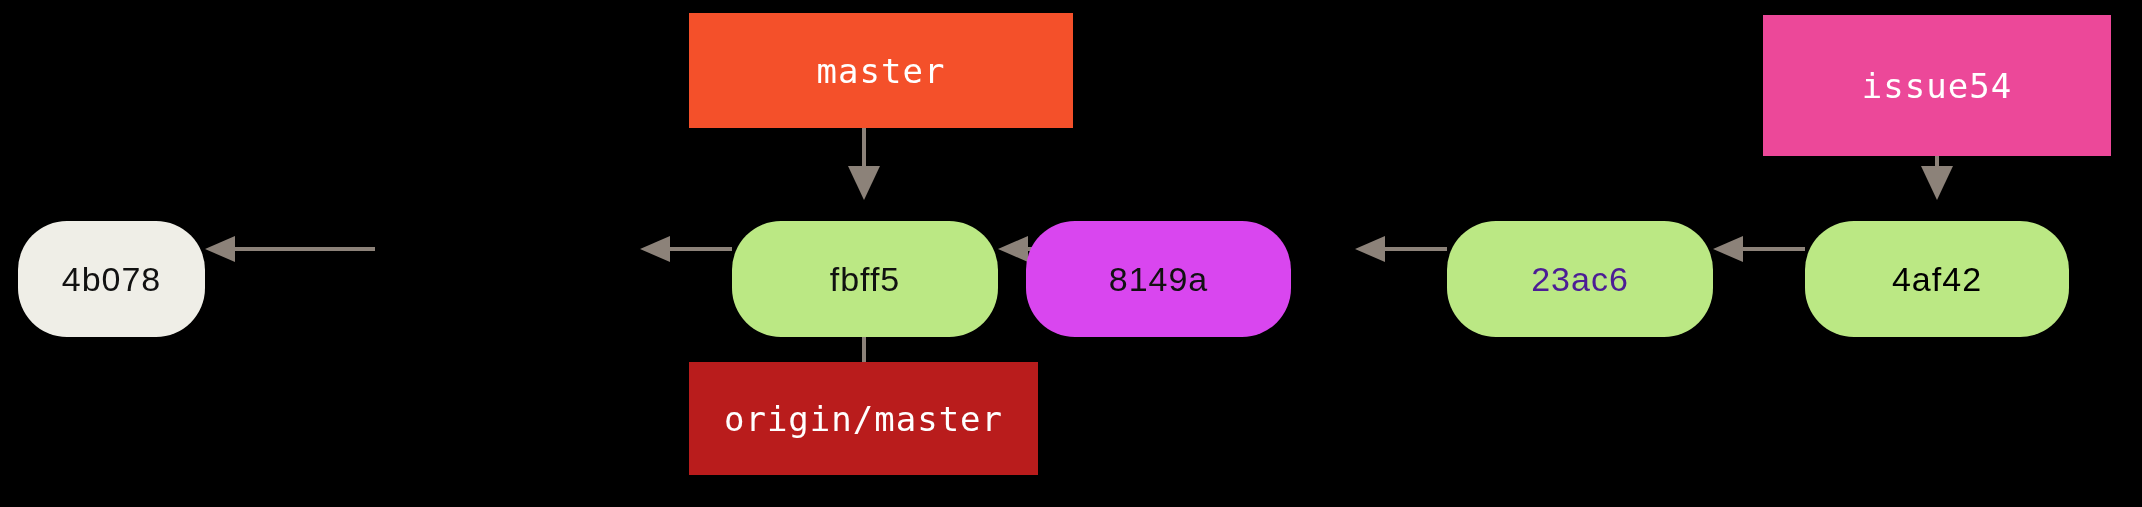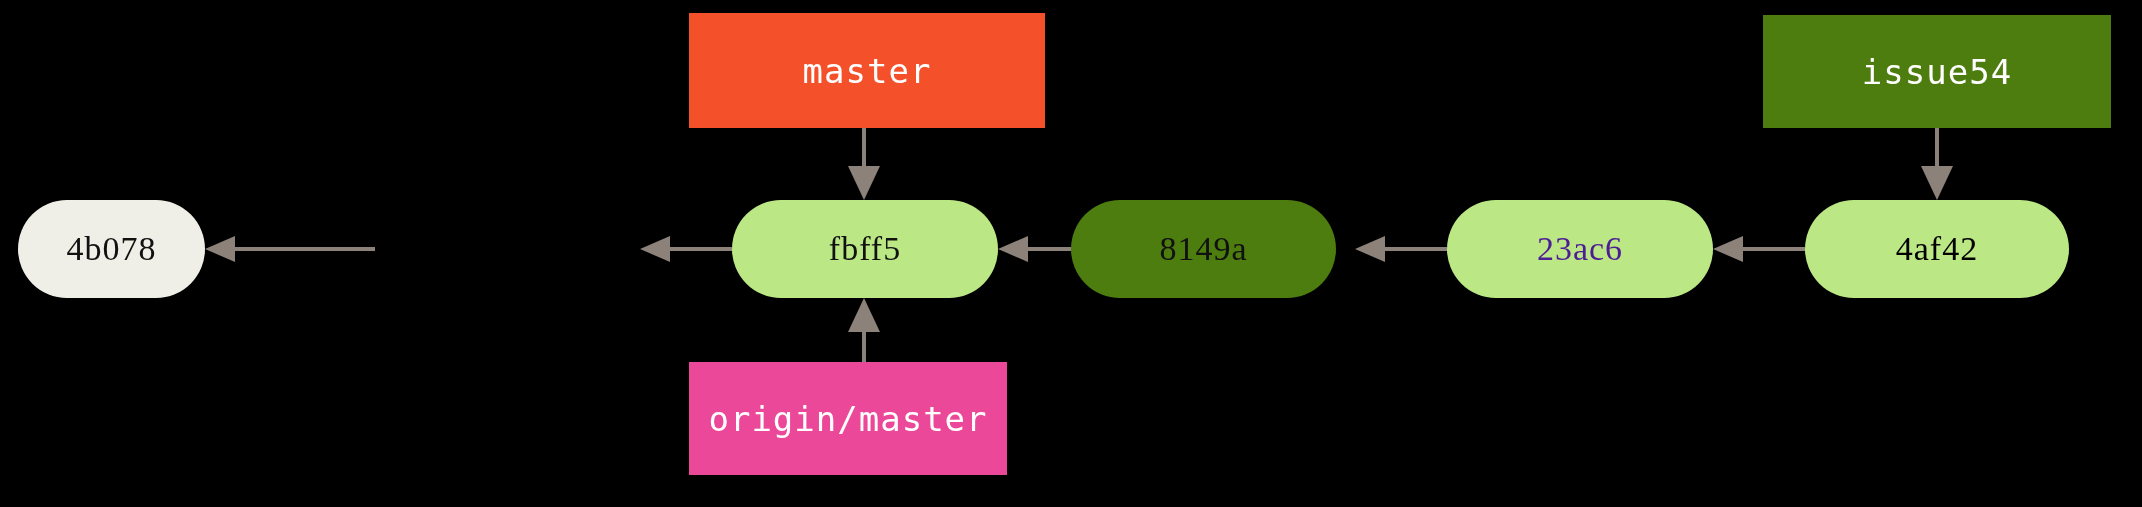--- a/index.html
+++ b/index.html
@@ -13,28 +13,29 @@
     height: 507px;
     background: #000000;
     overflow: hidden;
     font-family: "DejaVu Sans Mono", "Liberation Mono", monospace;
   }
   .commit-node {
     position: absolute;
     display: flex;
     align-items: center;
     justify-content: center;
-    height: 98px;
+    height: 116px;
     border-radius: 49px;
     box-sizing: border-box;
-    font-family: Liberation Serif, serif;
+    font-family: Liberation Sans, sans-serif;
     font-size: 34px;
     letter-spacing: 1px;
     color: #111111;
     user-select: none;
+    margin-top: 21px;
   }
   .commit-node.light {
     background: #EFEEE7;
   }
   .commit-node.green {
     background: #BBE884;
   }
   .ref-label {
     position: absolute;
     display: flex;
@@ -108,31 +109,31 @@
         <line x1="20" y1="0" x2="20" y2="38" stroke="#8C8279" stroke-width="4"></line>
         <polygon points="20,72 4,38 36,38" fill="#8C8279"></polygon>
       </svg>
     </div>
     <div class="commit-node light" style="left:18px;top:200px;width:187px;background:#EFEEE7;color:#111111;">
       <span>4b078</span>
     </div>
     <div class="commit-node green" style="left:732px;top:200px;width:266px;background:#BBE884;color:#111111;align-items:center;">
       <span>fbff5</span>
     </div>
-    <div class="commit-node green" style="left:1071px;top:200px;width:265px;background:#4d7c0f;color:#111111;">
+    <div class="commit-node green" style="left:1026px;top:200px;width:265px;background:#d946ef;color:#111111;">
       <span>8149a</span>
     </div>
     <div class="commit-node green" style="left:1447px;top:200px;width:266px;background:#BBE884;color:#4c1d95;">
       <span>23ac6</span>
     </div>
     <div class="commit-node green" style="left:1805px;top:200px;width:264px;background:#BBE884;color:#000000;">
       <span>4af42</span>
     </div>
-    <div class="ref-label" style="left:689px;top:13px;width:356px;height:115px;background:#F4502A;color:#FFFFFF;">
+    <div class="ref-label" style="left:689px;top:13px;width:384px;height:115px;background:#F4502A;color:#FFFFFF;">
       <span>master</span>
     </div>
-    <div class="ref-label" style="left:689px;top:362px;width:318px;height:113px;background:#ec4899;color:#FFFFFF;">
+    <div class="ref-label" style="left:689px;top:362px;width:349px;height:113px;background:#b91c1c;color:#FFFFFF;">
       <span>origin/master</span>
     </div>
-    <div class="ref-label" style="left:1763px;top:15px;width:348px;height:113px;background:#4d7c0f;color:#FFFFFF;">
+    <div class="ref-label" style="left:1763px;top:15px;width:348px;height:141px;background:#ec4899;color:#FFFFFF;">
       <span>issue54</span>
     </div>
   </div>
 
 </body></html>

